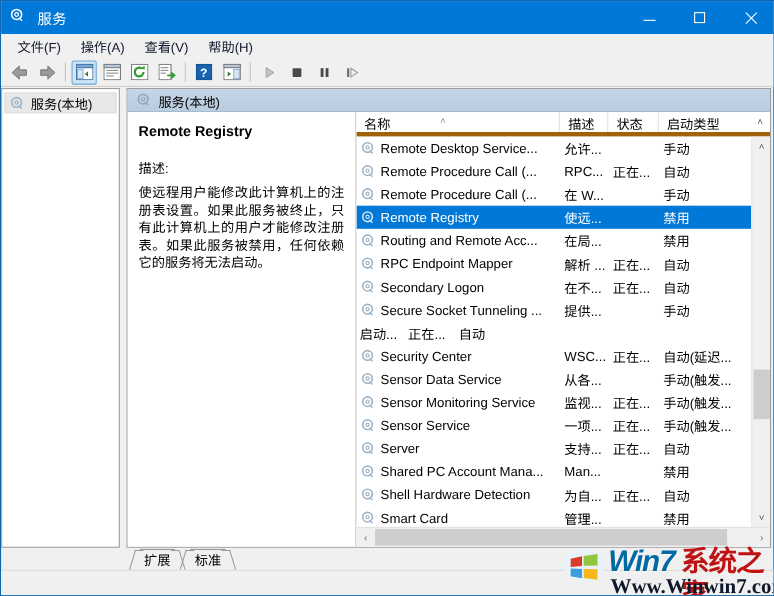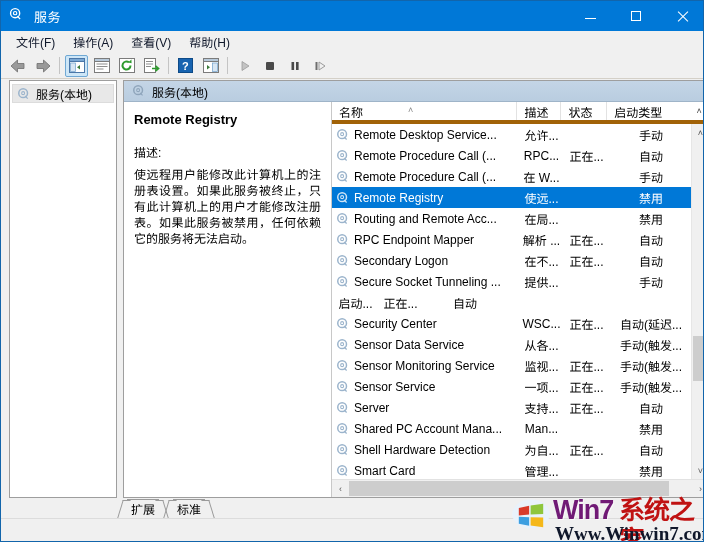--- a/index.html
+++ b/index.html
@@ -139,21 +139,21 @@
   }
   .tb-sep {
     width: 1px; height: 17px;
     background: #c4c4c4;
     margin: 0 4px;
   }
 
   
   .content {
     position: absolute;
-    left: 8px; top: 79px;
+    left: 0; top: 79px;
     width: 604px; height: 418px;
   }
   .tree-pane {
     position: absolute;
     left: 0; top: 0;
     width: 108px; height: 418px;
     background: #ffffff;
     border: 1px solid #9e9e9e;
     box-sizing: border-box;
     overflow: hidden;
@@ -280,21 +280,20 @@
     left: 0; top: 0;
     width: 359px;
   }
   .lv-row {
     display: flex;
     height: 21px;
     align-items: center;
     box-sizing: border-box;
     font-size: 12px;
     white-space: nowrap;
-    text-align: center;
   }
   .lv-row.selected {
     background: #0078d7;
     color: #ffffff;
   }
   .cell {
     overflow: hidden;
     text-overflow: clip;
     white-space: nowrap;
     box-sizing: border-box;
@@ -417,21 +416,22 @@
   .wm-flag {
     position: absolute;
     left: 4px; top: 2px;
     width: 40px; height: 30px;
   }
   .wm-win7 {
     position: absolute;
     left: 46px; top: -2px;
     font-size: 27px;
     font-weight: bold;
-    color: #701a75;
+    font-style: italic;
+    color: #0369a1;
     letter-spacing: -1px;
     line-height: 30px;
     text-shadow: 1px 1px 0 rgba(255,255,255,.6);
   }
   .wm-cn {
     position: absolute;
     left: 112px; top: -2px;
     font-size: 26px;
     font-weight: bold;
     color: #c01212;

